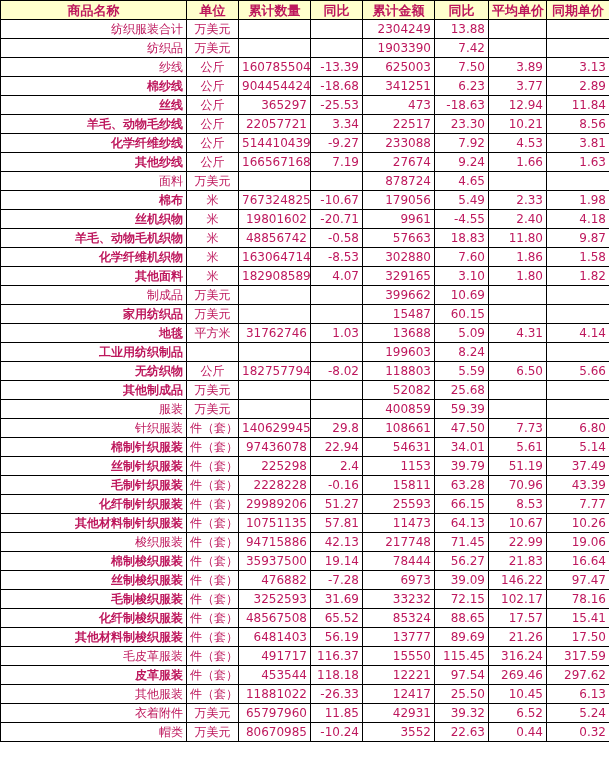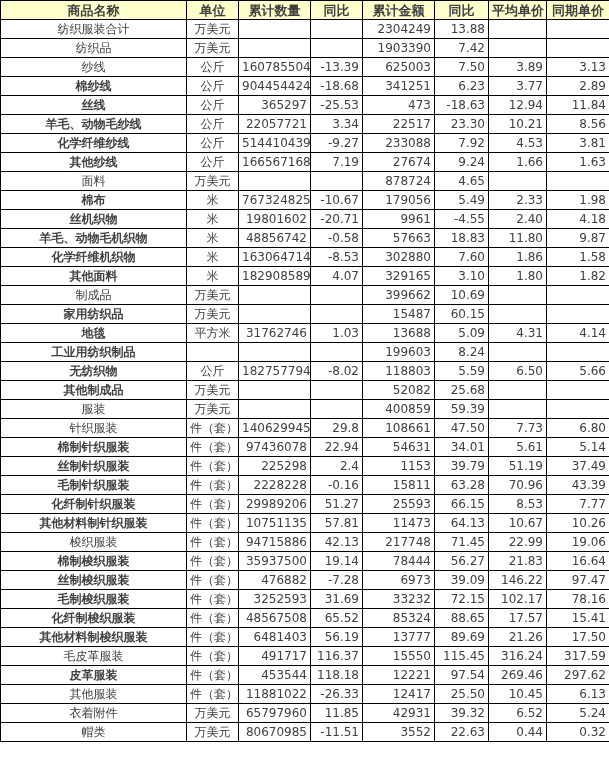--- a/index.html
+++ b/index.html
@@ -11,37 +11,37 @@
     width: 609px;
     height: 761px;
     overflow: hidden;
     background: #ffffff;
   }
   table.grid {
     width: 609px;
     border-collapse: collapse;
     table-layout: fixed;
     font-size: 12px;
-    color: #404040;
+    color: #be185d;
   }
   table.grid th, table.grid td {
     border: 1px solid #000000;
     height: 19px;
     padding: 0 3px;
     line-height: 1;
     white-space: nowrap;
     overflow: hidden;
   }
   table.grid th {
     background: #ffffcc;
     font-weight: bold;
     text-align: center;
     font-size: 13px;
   }
-  td.c-name { text-align: center; }
+  td.c-name { text-align: right; }
   td.c-unit { text-align: center; }
   td.c-num  { text-align: right; padding-right: 5px; }
   td.indent-0 { padding-left: 3px; }
   td.indent-1 { padding-left: 15px; }
   td.indent-2 { padding-left: 27px; font-weight: bold; }
 </style>
 </head>
 <body>
 
 <div class="sheet">
@@ -436,21 +436,21 @@
           <td class="c-num">11.85</td>
           <td class="c-num">42931</td>
           <td class="c-num">39.32</td>
           <td class="c-num">6.52</td>
           <td class="c-num">5.24</td>
         </tr>
         <tr>
           <td class="c-name indent-1">帽类</td>
           <td class="c-unit">万美元</td>
           <td class="c-num">80670985</td>
-          <td class="c-num">-11.51</td>
+          <td class="c-num">-10.24</td>
           <td class="c-num">3552</td>
           <td class="c-num">22.63</td>
           <td class="c-num">0.44</td>
           <td class="c-num">0.32</td>
         </tr>
       </tbody>
   </table>
 </div>
 
 </body></html>

